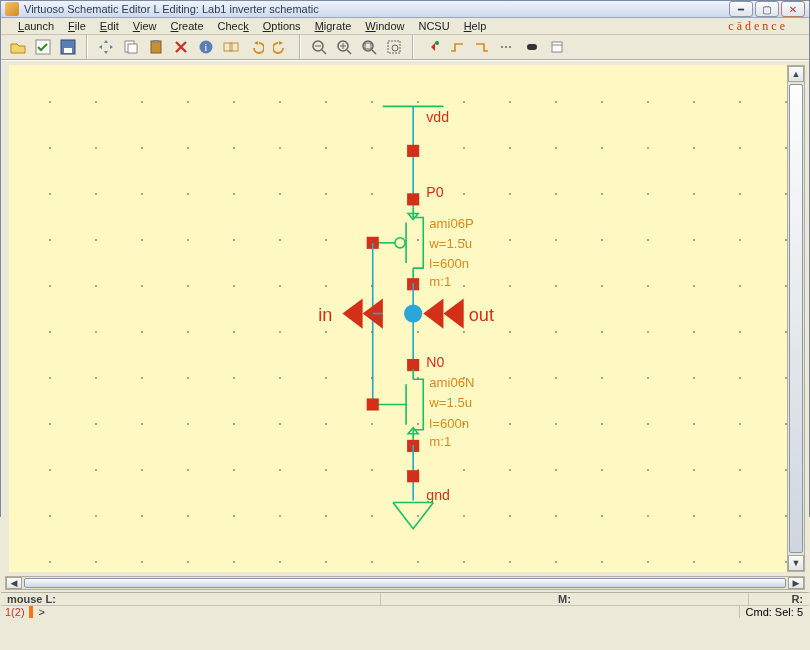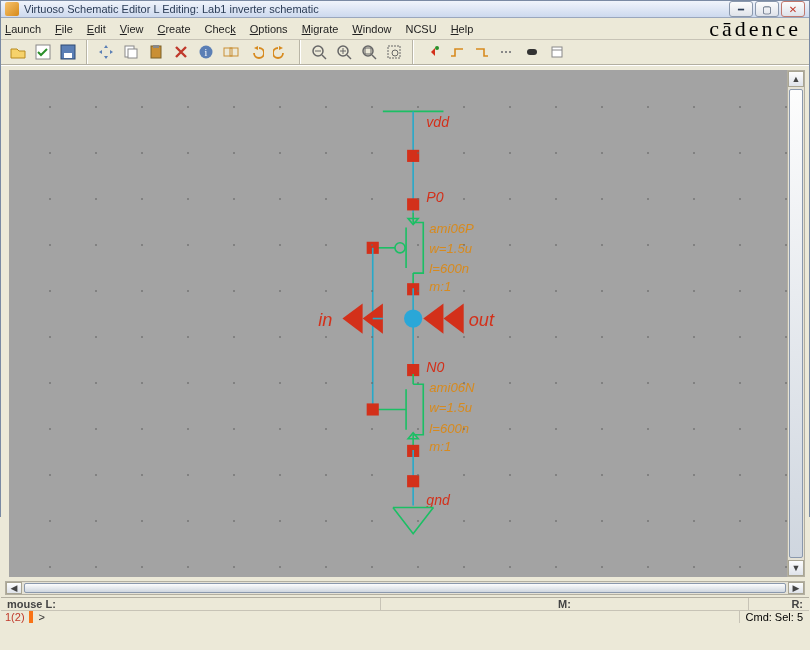--- a/index.html
+++ b/index.html
@@ -48,36 +48,36 @@
     display: flex; align-items: center; justify-content: center;
     font-size: 10px; color: #2b3c56;
     cursor: pointer;
   }
   .win-btn.close { color: #c0392b; border-color:#c0796f; }
   .menubar {
     height: 22px;
     background: #ece9d8;
     display: flex;
     align-items: center;
-    padding: 0 2px;
+    padding: 0 15px;
     border-bottom: 1px solid #c7c3b6;
     justify-content: space-between;
   }
   .menus { display: flex; gap: 10px; }
   .menu-item {
     color: #222;
     cursor: pointer;
     padding: 2px 2px;
   }
   .menu-item .u { text-decoration: underline; }
   .brand {
     font-family: Georgia, 'Times New Roman', serif;
-    font-size: 22px;
+    font-size: 12px;
     letter-spacing: 3px;
-    color: #000000;
+    color: #c2410c;
     padding-right: 6px;
   }
   .toolbar {
     height: 30px;
     background: #ece9d8;
     border-bottom: 1px solid #b3afa1;
     display: flex;
     align-items: center;
     padding: 0 6px;
     gap: 3px;
@@ -97,25 +97,24 @@
   }
   .canvas-wrap {
     flex: 1;
     position: relative;
     display: flex;
     background: #ece9d8;
     border-top: 1px solid #fff;
   }
   .canvas {
     flex: 1;
-    background: #a3a3a3;
+    background: #fef9c3;
     margin: 4px 0 4px 8px;
     position: relative;
     overflow: hidden;
-    font-style: italic;
   }
   .dotgrid {
     position: absolute; inset: 0;
     background-image: radial-gradient(circle, #666 1px, transparent 1px);
     background-size: 46px 46px;
     background-position: 18px 14px;
     opacity: 0.55;
   }
   .vscroll {
     width: 18px;

